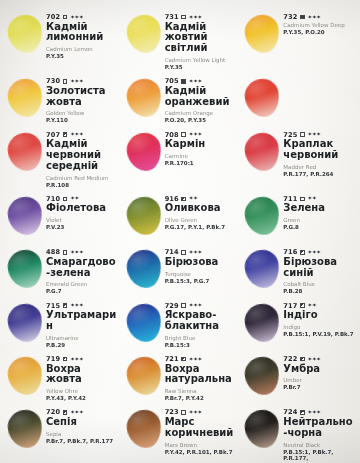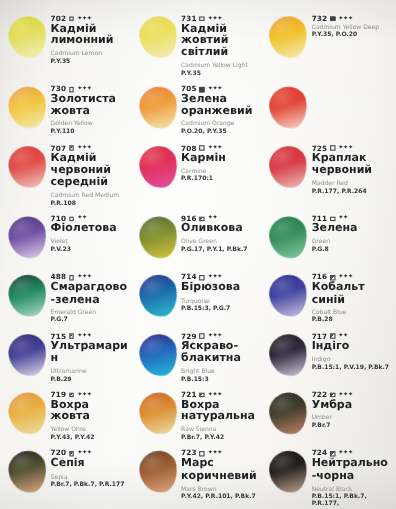--- a/index.html
+++ b/index.html
@@ -181,21 +181,21 @@
       <div class="cell">
         <div class="swatch-wrap">
           <div class="swatch" style="background: linear-gradient(170deg, rgb(234, 124, 51) 0%, rgb(238, 154, 51) 42%, rgb(243, 227, 174) 100%);"></div>
         </div>
         <div class="info">
           <div class="code-line">
             <span class="code">705</span>
             <span class="box-icon filled"></span>
             <span class="stars">✦✦✦</span>
           </div>
-          <div class="name-ua">Зелена оранжевий</div>
+          <div class="name-ua">Кадмій оранжевий</div>
           <div class="name-en">Cadmium Orange</div>
           <div class="pigment">P.O.20, P.Y.35</div>
         </div>
       </div>
       <div class="cell">
         <div class="swatch-wrap">
           <div class="swatch" style="background: linear-gradient(170deg, rgb(224, 58, 46) 0%, rgb(225, 64, 47) 42%, rgb(242, 207, 196) 100%);"></div>
         </div>
       </div>
       <div class="cell">
@@ -321,21 +321,21 @@
       <div class="cell">
         <div class="swatch-wrap">
           <div class="swatch" style="background: linear-gradient(170deg, rgb(39, 42, 140) 0%, rgb(61, 63, 160) 42%, rgb(196, 190, 222) 100%);"></div>
         </div>
         <div class="info">
           <div class="code-line">
             <span class="code">716</span>
             <span class="box-icon half"></span>
             <span class="stars">✦✦✦</span>
           </div>
-          <div class="name-ua">Кобальт синій</div>
+          <div class="name-ua">Бірюзова синій</div>
           <div class="name-en">Cobalt Blue</div>
           <div class="pigment">P.B.28</div>
         </div>
       </div>
       <div class="cell">
         <div class="swatch-wrap">
           <div class="swatch" style="background: linear-gradient(170deg, rgb(45, 35, 119) 0%, rgb(63, 59, 147) 42%, rgb(216, 210, 230) 100%);"></div>
         </div>
         <div class="info">
           <div class="code-line">

